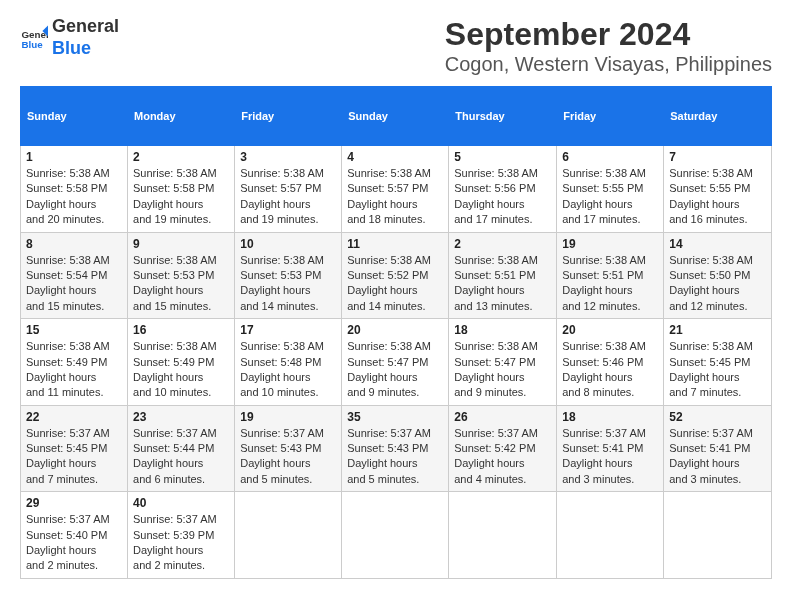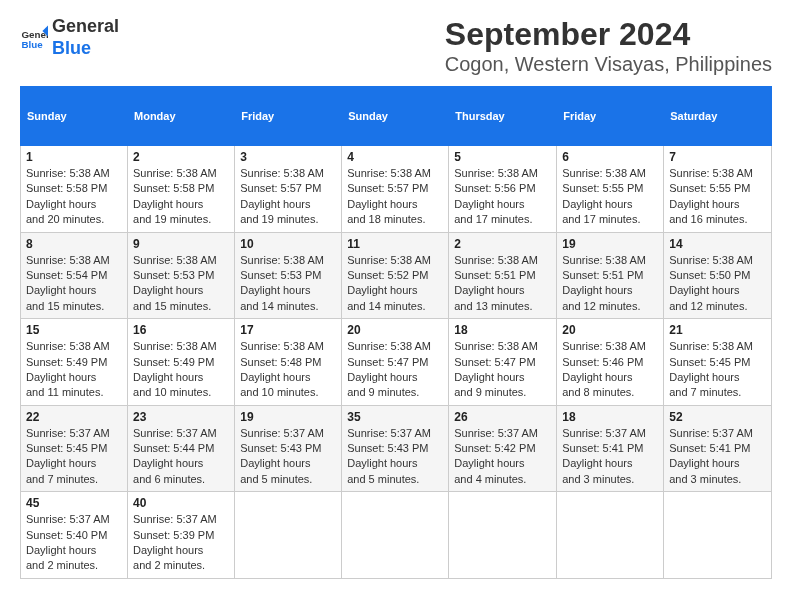--- a/index.html
+++ b/index.html
@@ -393,21 +393,21 @@
         <div class="day-info">
           Sunrise: 5:37 AM<br>
           Sunset: 5:41 PM<br>
           Daylight hours<br>
           and 3 minutes.
         </div>
       </td>
         </tr>
         <tr>
           <td>
-        <span class="day-num">45</span>
+        <span class="day-num">29</span>
         <div class="day-info">
           Sunrise: 5:37 AM<br>
           Sunset: 5:40 PM<br>
           Daylight hours<br>
           and 2 minutes.
         </div>
       </td>
           <td>
         <span class="day-num">40</span>
         <div class="day-info">

